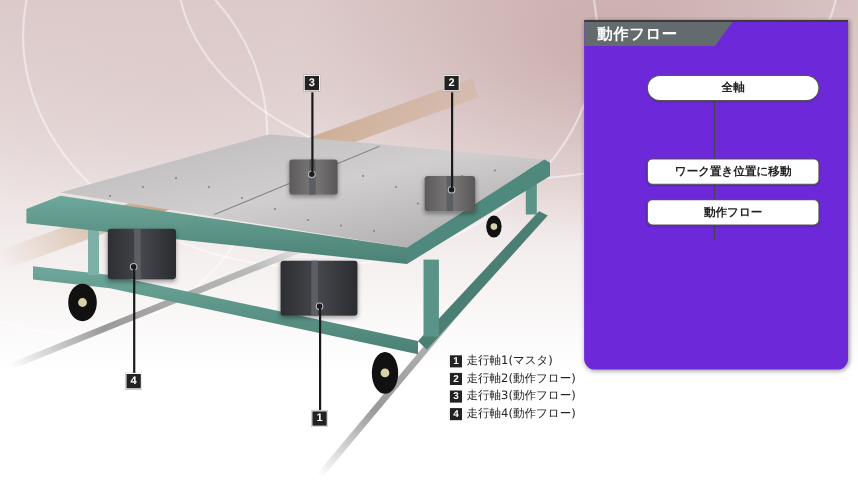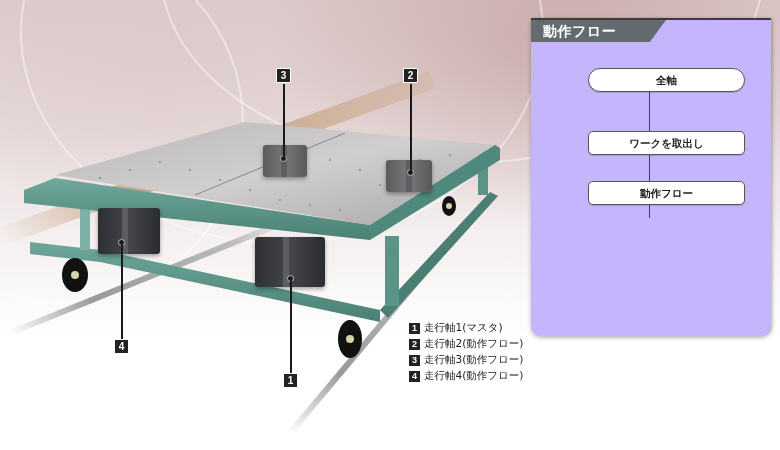--- a/index.html
+++ b/index.html
@@ -21,21 +21,21 @@
   .wheel{position:absolute;background:#111;border-radius:50%;}
   .wheel .hub{position:absolute;left:50%;top:50%;width:8px;height:8px;margin:-4px 0 0 -4px;background:#d8d2a8;border-radius:50%;}
   .dot{position:absolute;width:7px;height:7px;margin:-3.5px 0 0 -3.5px;border-radius:50%;background:#1a1a1a;border:1px solid #bbb;box-sizing:border-box;}
   .leader{position:absolute;width:1.5px;background:#1a1a1a;}
   .badge{position:absolute;width:13px;height:13px;background:#222;color:#fff;font-size:10px;font-weight:bold;line-height:13px;text-align:center;border:1px solid #fff;box-sizing:content-box;font-family:"Liberation Sans",sans-serif;}
   
   .legend{position:absolute;left:409px;top:320px;}
   .legend-row{display:flex;align-items:center;height:16px;font-size:10.5px;color:#222;}
   .legend-row .num{display:inline-block;width:11px;height:11px;background:#222;color:#fff;font-size:9px;font-weight:bold;line-height:11px;text-align:center;margin-right:4px;font-family:"Liberation Sans",sans-serif;}
   
-  .panel{position:absolute;left:531px;top:18px;width:240px;height:316px;background:#c4b5fd;border-top:2px solid #3d3b3c;border-radius:0 0 10px 10px;box-shadow:0 2px 4px rgba(0,0,0,0.25), 2px 0 3px rgba(0,0,0,0.12);}
+  .panel{position:absolute;left:531px;top:18px;width:240px;height:316px;background:#6d28d9;border-top:2px solid #3d3b3c;border-radius:0 0 10px 10px;box-shadow:0 2px 4px rgba(0,0,0,0.25), 2px 0 3px rgba(0,0,0,0.12);}
   .panel-header{position:absolute;left:0;top:0;width:135px;height:22px;background:#646b6e;clip-path:polygon(0 0,100% 0,88% 100%,0 100%);}
   .panel-title{position:absolute;left:12px;top:1px;color:#fff;font-size:14px;font-weight:bold;line-height:20px;letter-spacing:0.5px;}
   .flow{position:absolute;left:23px;top:48px;width:191px;}
   .step{position:relative;height:24px;border:1px solid #555;border-radius:5px;background:#fff;box-sizing:border-box;
     font-size:10.5px;font-weight:bold;color:#222;text-align:center;line-height:22px;box-shadow:0 1px 1px rgba(0,0,0,0.15);margin-left:34px;}
   .step.pill{border-radius:12px;}
   .conn{width:1px;height:13px;background:#444;margin:0 auto;}
 </style>
 </head>
 <body>
@@ -155,19 +155,19 @@
 
 <div class="panel">
   <div class="panel-header">
     <span class="panel-title">動作フロー</span>
   </div>
   <div class="flow">
     <div class="step pill">全軸</div>
     <div class="conn"></div>
     <div class="conn"></div>
     <div class="conn"></div>
-    <div class="step">ワークを取出し</div>
     <div class="conn"></div>
+    <div class="step">ワーク置き位置に移動</div>
     <div class="conn"></div>
     <div class="step">動作フロー</div>
     <div class="conn"></div>
   </div>
 </div>
 
 </body></html>

